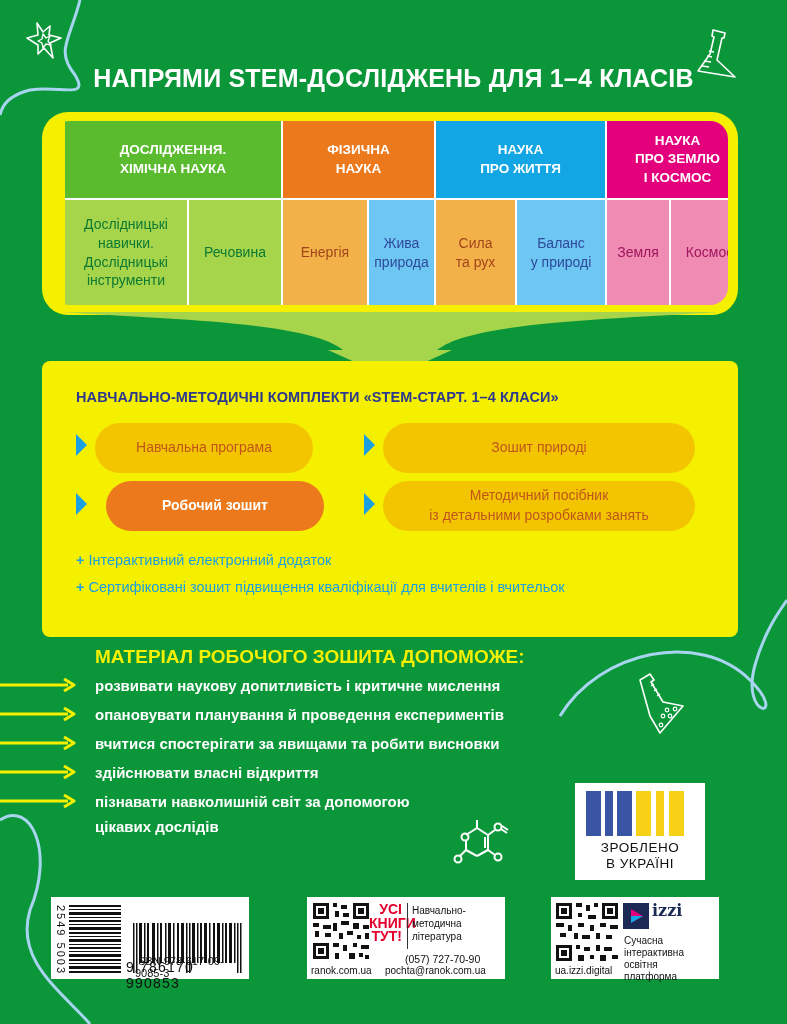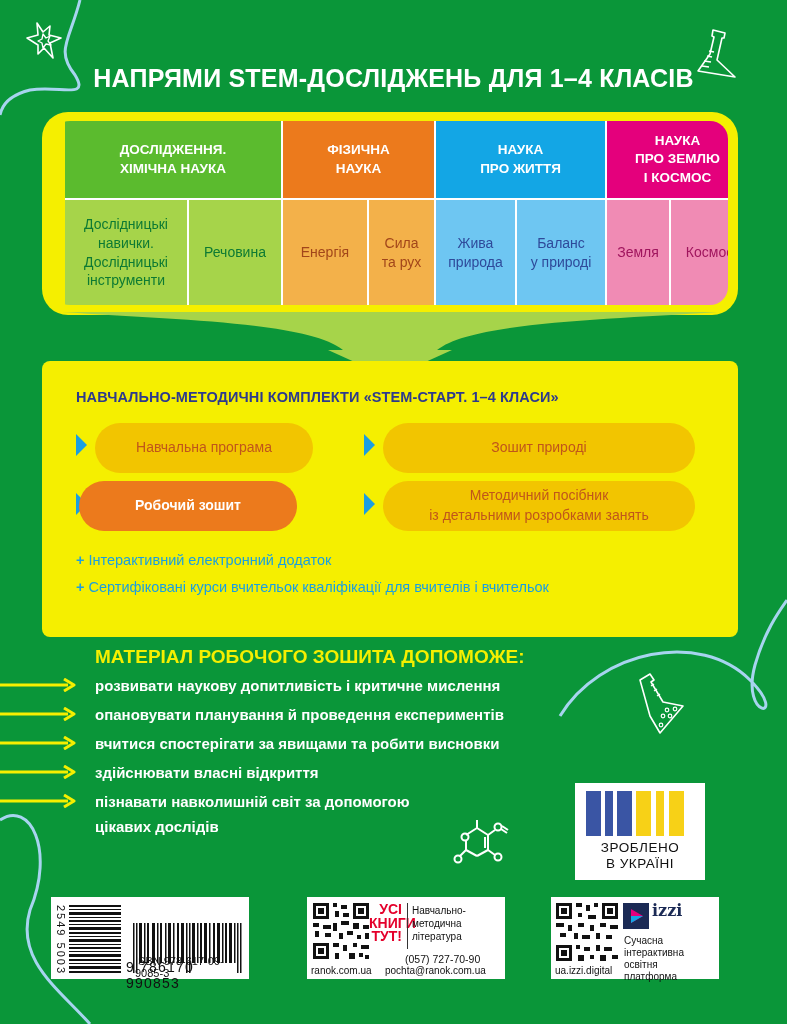--- a/index.html
+++ b/index.html
@@ -198,24 +198,24 @@
     <div class="hcell" style="grid-column: 7 / span 2; background:#e4007c; border-right:none">НАУКА
 ПРО ЗЕМЛЮ
 І КОСМОС</div>
 
     <div class="scell" style="background:#a6d44a; color:#0d7a33">Дослідницькі
 навички.
 Дослідницькі
 інструменти</div>
     <div class="scell" style="background:#a6d44a; color:#0d7a33">Речовина</div>
     <div class="scell" style="background:#f3b14a; color:#a2461a">Енергія</div>
+    <div class="scell" style="background:#6ec6f2; color:#2e4a9a">Жива
+природа</div>
     <div class="scell" style="background:#f3b14a; color:#a2461a">Сила
 та рух</div>
-    <div class="scell" style="background:#6ec6f2; color:#2e4a9a">Жива
-природа</div>
     <div class="scell" style="background:#6ec6f2; color:#2e4a9a">Баланс
 у природі</div>
     <div class="scell" style="background:#f08bb4; color:#a0155e">Земля</div>
     <div class="scell last" style="background:#f08bb4; color:#a0155e">Космос</div>
   </div>
 </div>
 
 <svg class="down-arrow" width="696" height="70">
   <path d="M20 0 L676 0 C 560 8, 430 10, 395 38 L 410 38 L 348 66 L 286 38 L 301 38 C 266 10, 136 8, 20 0 Z" fill="#a6d44a"></path>
 </svg>
@@ -223,28 +223,28 @@
 <div class="kits-box">
   <div class="kits-title">НАВЧАЛЬНО-МЕТОДИЧНІ КОМПЛЕКТИ «STEM-СТАРТ. 1–4 КЛАСИ»</div>
 
   <div class="tri" style="left:34px;top:73px"></div>
   <div class="kit-pill" style="left:53px;top:62px;width:218px">Навчальна програма</div>
 
   <div class="tri" style="left:322px;top:73px"></div>
   <div class="kit-pill" style="left:341px;top:62px;width:312px">Зошит природі</div>
 
   <div class="tri" style="left:34px;top:132px"></div>
-  <div class="kit-pill active" style="left:37px;top:120px;width:218px">Робочий зошит</div>
+  <div class="kit-pill active" style="left:64px;top:120px;width:218px">Робочий зошит</div>
 
   <div class="tri" style="left:322px;top:132px"></div>
   <div class="kit-pill" style="left:341px;top:120px;width:312px">Методичний посібник
 із детальними розробками занять</div>
 
   <div class="extra" style="top:191px"><b>+</b><span>Інтерактивний електронний додаток</span></div>
-  <div class="extra" style="top:218px"><b>+</b><span>Сертифіковані курси вчительок кваліфікації для вчителів і вчительок</span></div>
+  <div class="extra" style="top:218px"><b>+</b><span>Сертифіковані зошит підвищення кваліфікації для вчителів і вчительок</span></div>
 </div>
 
 <div class="helps-title">МАТЕРІАЛ РОБОЧОГО ЗОШИТА ДОПОМОЖЕ:</div>
 
 <svg class="help-arrow" style="top:678px" width="80" height="14">
     <line x1="0" y1="7" x2="68" y2="7" stroke="#f5ef00" stroke-width="3"></line>
     <path d="M64 1 L74 7 L64 13" fill="none" stroke="#f5ef00" stroke-width="3" stroke-linejoin="round"></path>
   </svg>
 <div class="help-item" style="top:677px">розвивати наукову допитливість і критичне мислення</div>
 

